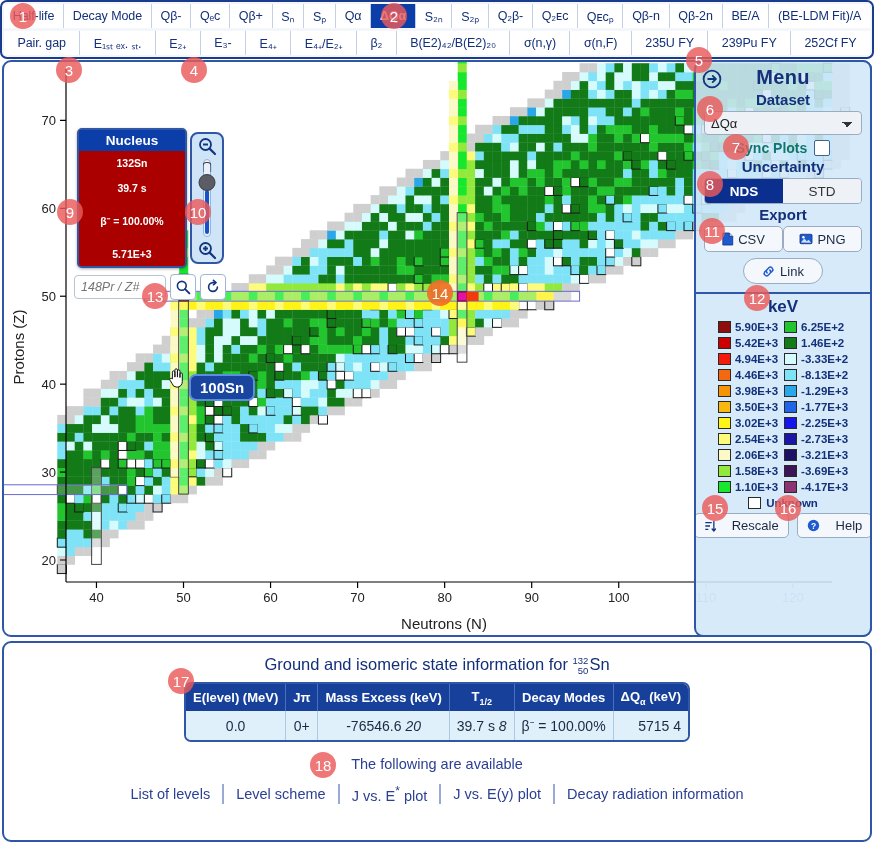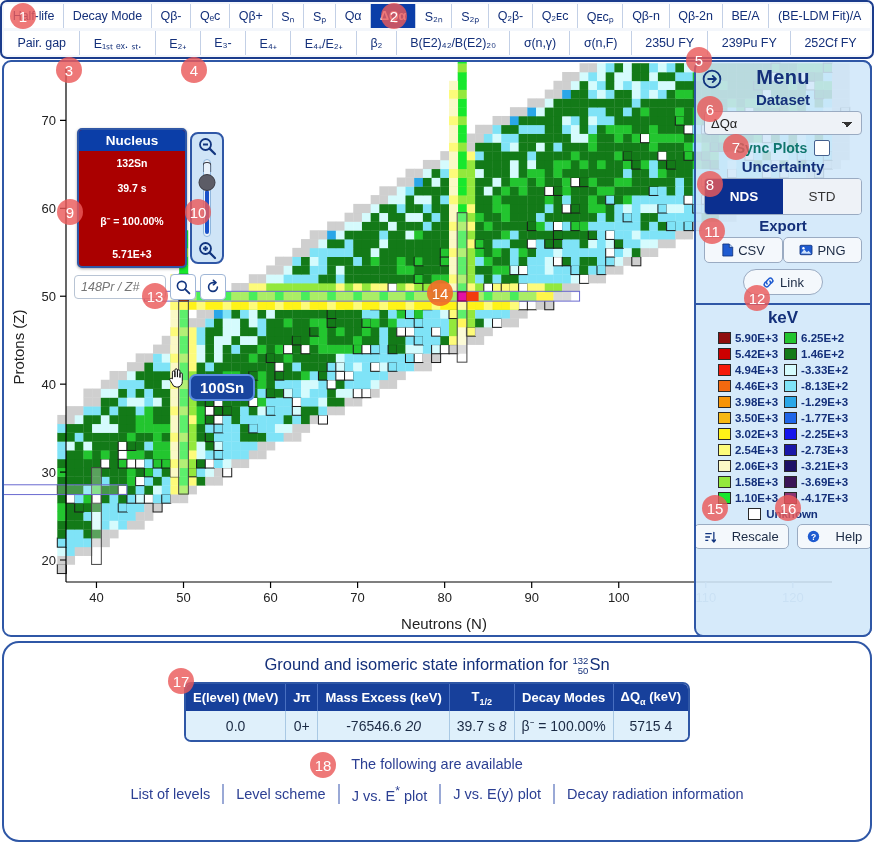--- a/index.html
+++ b/index.html
@@ -125,21 +125,21 @@
     width:100%; height:24px; border:1px solid #9aabc2; border-radius:4px;
     background:#eef2f7; font-size:13px; color:#222; padding:0 6px;
     font-family:"Liberation Sans", sans-serif; appearance:none;
     background-image: linear-gradient(45deg, transparent 50%, #333 50%), linear-gradient(135deg, #333 50%, transparent 50%);
     background-position: calc(100% - 14px) 10px, calc(100% - 9px) 10px;
     background-size: 5px 5px, 5px 5px; background-repeat:no-repeat;
   }
   #syncrow { display:flex; align-items:center; justify-content:center; gap:7px; margin:5px 0 1px 0; }
   #syncrow .lbl { color:#0f766e; font-weight:bold; font-size:14px; }
   #sync-checkbox { width:16px; height:16px; border:1px solid #45618f; background:#fff; border-radius:2px; cursor:pointer; }
-  #unc-toggle { display:flex; width:100%; height:37px; border:1px solid #9aabc2; border-radius:4px; overflow:hidden; }
+  #unc-toggle { display:flex; width:100%; height:26px; border:1px solid #9aabc2; border-radius:4px; overflow:hidden; }
   #unc-toggle > div { flex:1; display:flex; align-items:center; justify-content:center;
     font-size:13.5px; cursor:pointer; }
   .seg-on { background:#0b2f8f; color:#fff; font-weight:600; }
   .seg-off { background:#eef2f7; color:#333; }
   #export-row { display:flex; gap:0; margin-top:2px; }
   .exbtn {
     flex:1; height:26px; border:1px solid #9aabc2; border-radius:5px; background:#f4f8fc;
     display:flex; align-items:center; justify-content:center; gap:4px;
     font-size:13px; color:#1b2a44; cursor:pointer;
   }
@@ -157,39 +157,39 @@
   .legtxt { font-size:11.5px; color:#14307a; font-weight:600; white-space:nowrap; }
   #legend-unknown { display:flex; align-items:center; justify-content:center; gap:5px; margin-top:3px; }
   #bottom-btns { display:flex; gap:8px; margin-top:4px; justify-content:center; }
   .bbtn { height:25px; padding:0 9px; border:1px solid #9aabc2; border-radius:5px;
     background:#f4f8fc; display:flex; align-items:center; justify-content:center; gap:16px;
     font-size:13px; color:#1b2a44; cursor:pointer; }
 
   
   #infopanel {
     position:absolute; left:2px; top:641px; width:870px; height:201px;
-    border:2px solid #2f57a6; border-radius:17px; background:#fff; overflow:hidden;
+    border:2px solid #2f57a6; border-radius:9px; background:#fff; overflow:hidden;
   }
   #info-title { text-align:center; color:#14307a; font-size:16.5px; margin-top:12px; }
   .isotope { display:inline-block; position:relative; top:0; }
   .isotope .pre { display:inline-flex; flex-direction:column; vertical-align:middle;
     font-size:9.5px; line-height:10px; text-align:right; margin-right:1px; }
 
   #gs-table { margin:6px auto 0 auto; border-collapse:separate; border-spacing:0;
     border:2px solid #2f57a6; border-radius:7px; overflow:hidden; }
   #gs-table th {
     background:#17409b; color:#fff; font-size:13px; font-weight:bold;
     padding:5px 7px; border-right:1px solid #486fc0; white-space:nowrap; text-align:center;
   }
   #gs-table th:last-child { border-right:none; }
   #gs-table td {
     background:#dff0fb; color:#1b2a44; font-size:14px; padding:5px 7px;
     border-right:1px solid #a9c9e4; text-align:center; white-space:nowrap;
   }
-  #gs-table td:last-child { border-right:none; }
+  #gs-table td:last-child { border-right:none;text-align:right; }
   #gs-table sub { font-size:9px; }
   .unc { font-style:italic; }
 
   #avail-text { text-align:center; color:#2b3f93; font-size:14.5px; margin-top:14px; }
   #links-row { display:flex; justify-content:center; align-items:center; margin-top:12px; }
   .dlink { color:#2b3f93; font-size:14.5px; padding:0 12px; cursor:pointer; }
   .lsep { width:0; height:20px; border-left:1px solid #9aa9d6; border-right:1px solid #9aa9d6; }
 
   
   .marker {

